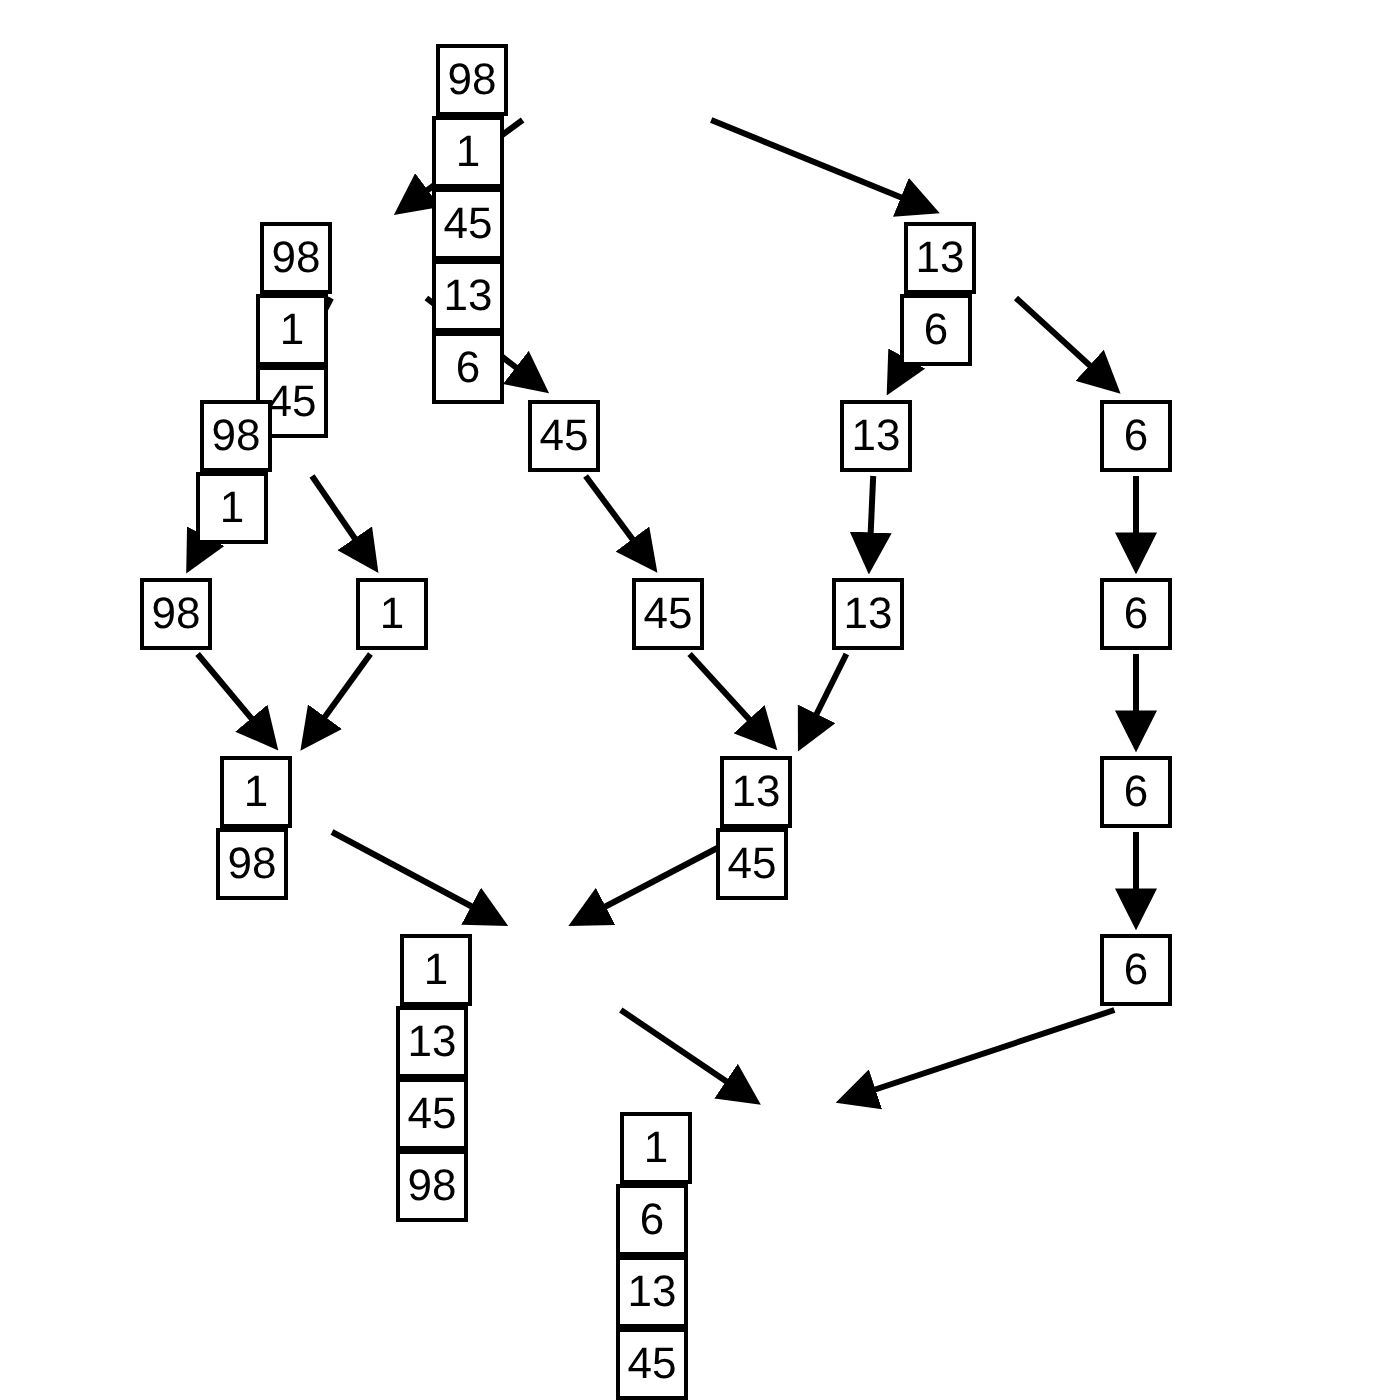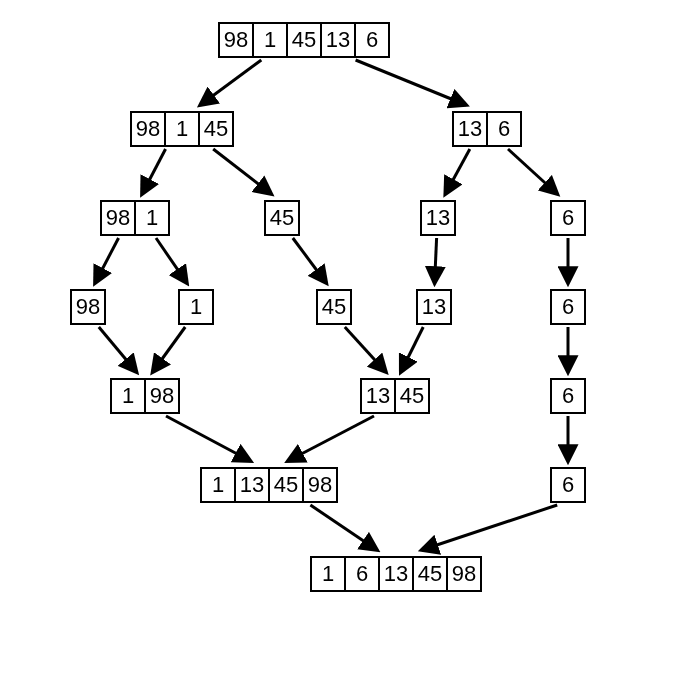--- a/index.html
+++ b/index.html
@@ -8,21 +8,21 @@
     padding: 0;
     width: 700px;
     height: 700px;
     background: #fff;
     font-family: Arial, Helvetica, sans-serif;
     position: relative;
   }
   .node {
     position: absolute;
     display: flex;
-    flex-direction: row;
+    flex-direction: column;
   }
   .cell {
     border: 2px solid #000;
     width: 36px;
     height: 36px;
     display: flex;
     align-items: center;
     justify-content: center;
     font-size: 22px;
     font-weight: 400;

